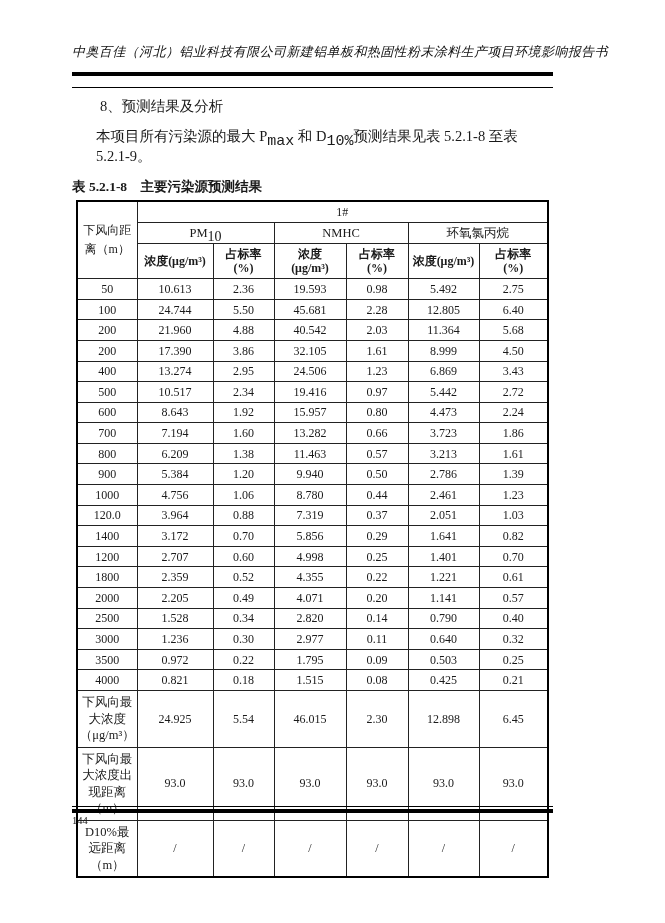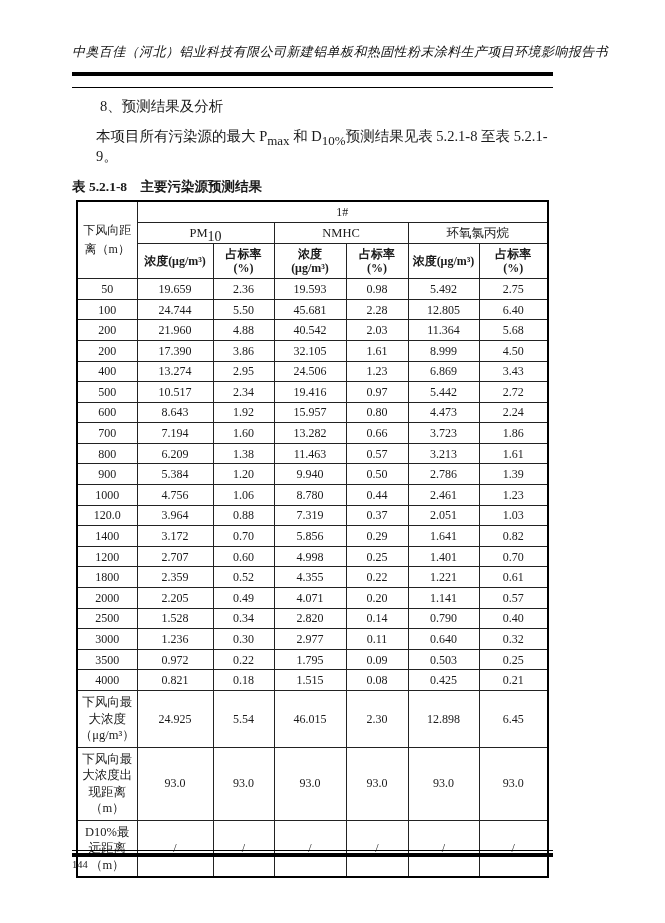--- a/index.html
+++ b/index.html
@@ -32,21 +32,21 @@
   .section-heading {
     margin: 9px 0 0 28px;
     font-size: 14.5px;
     font-weight: normal;
   }
   .paragraph {
     margin: 11px 0 0 24px;
     font-size: 14.5px;
     line-height: 1.35;
   }
-  .paragraph sub { font-size: 13px; line-height: 0; }
+  .paragraph sub { font-size: 15px; line-height: 0; font-family: Liberation Mono, monospace; }
   .table-title {
     margin-top: 12px;
     font-weight: bold;
     font-size: 13.5px;
   }
   table.data-table {
     margin: 4px auto 0 auto;
     width: 471px;
     border-collapse: collapse;
     table-layout: fixed;
@@ -64,21 +64,21 @@
   tr.h-group td { height: 20px; font-size: 12.5px; }
   tr.h-group sub { font-size: 14px; line-height: 0; }
   tr.h-units td { height: 34px; font-weight: bold; line-height: 14px; }
   td.dist-head { font-size: 12.5px; line-height: 19px; font-weight: normal; }
   tr.data-row td { height: 19.6px; line-height: 1; }
   tr.summary-row td { line-height: 16.5px; padding: 3px 0; }
   tr.summary-row td.label-cell { white-space: pre-line; font-size: 12.5px; }
   .footer {
     position: absolute;
     left: 72px;
-    top: 850px;
+    top: 806px;
     width: 481px;
   }
   .footer .f-thin { height: 1px; background: #000; }
   .footer .f-thick { height: 4px; background: #000; margin-top: 2px; }
   .page-number { font-size: 10.5px; margin-top: 2px; text-align: left; }
 </style>
 </head>
 <body>
 
 <div class="page">
@@ -125,21 +125,21 @@
           <td>占标率
 (%)</td>
           <td>浓度(μg/m³)</td>
           <td>占标率
 (%)</td>
         </tr>
       </thead>
       <tbody>
           <tr class="data-row">
             <td>50</td>
-            <td>19.659</td>
+            <td>10.613</td>
             <td>2.36</td>
             <td>19.593</td>
             <td>0.98</td>
             <td>5.492</td>
             <td>2.75</td>
           </tr>
           <tr class="data-row">
             <td>100</td>
             <td>24.744</td>
             <td>5.50</td>

